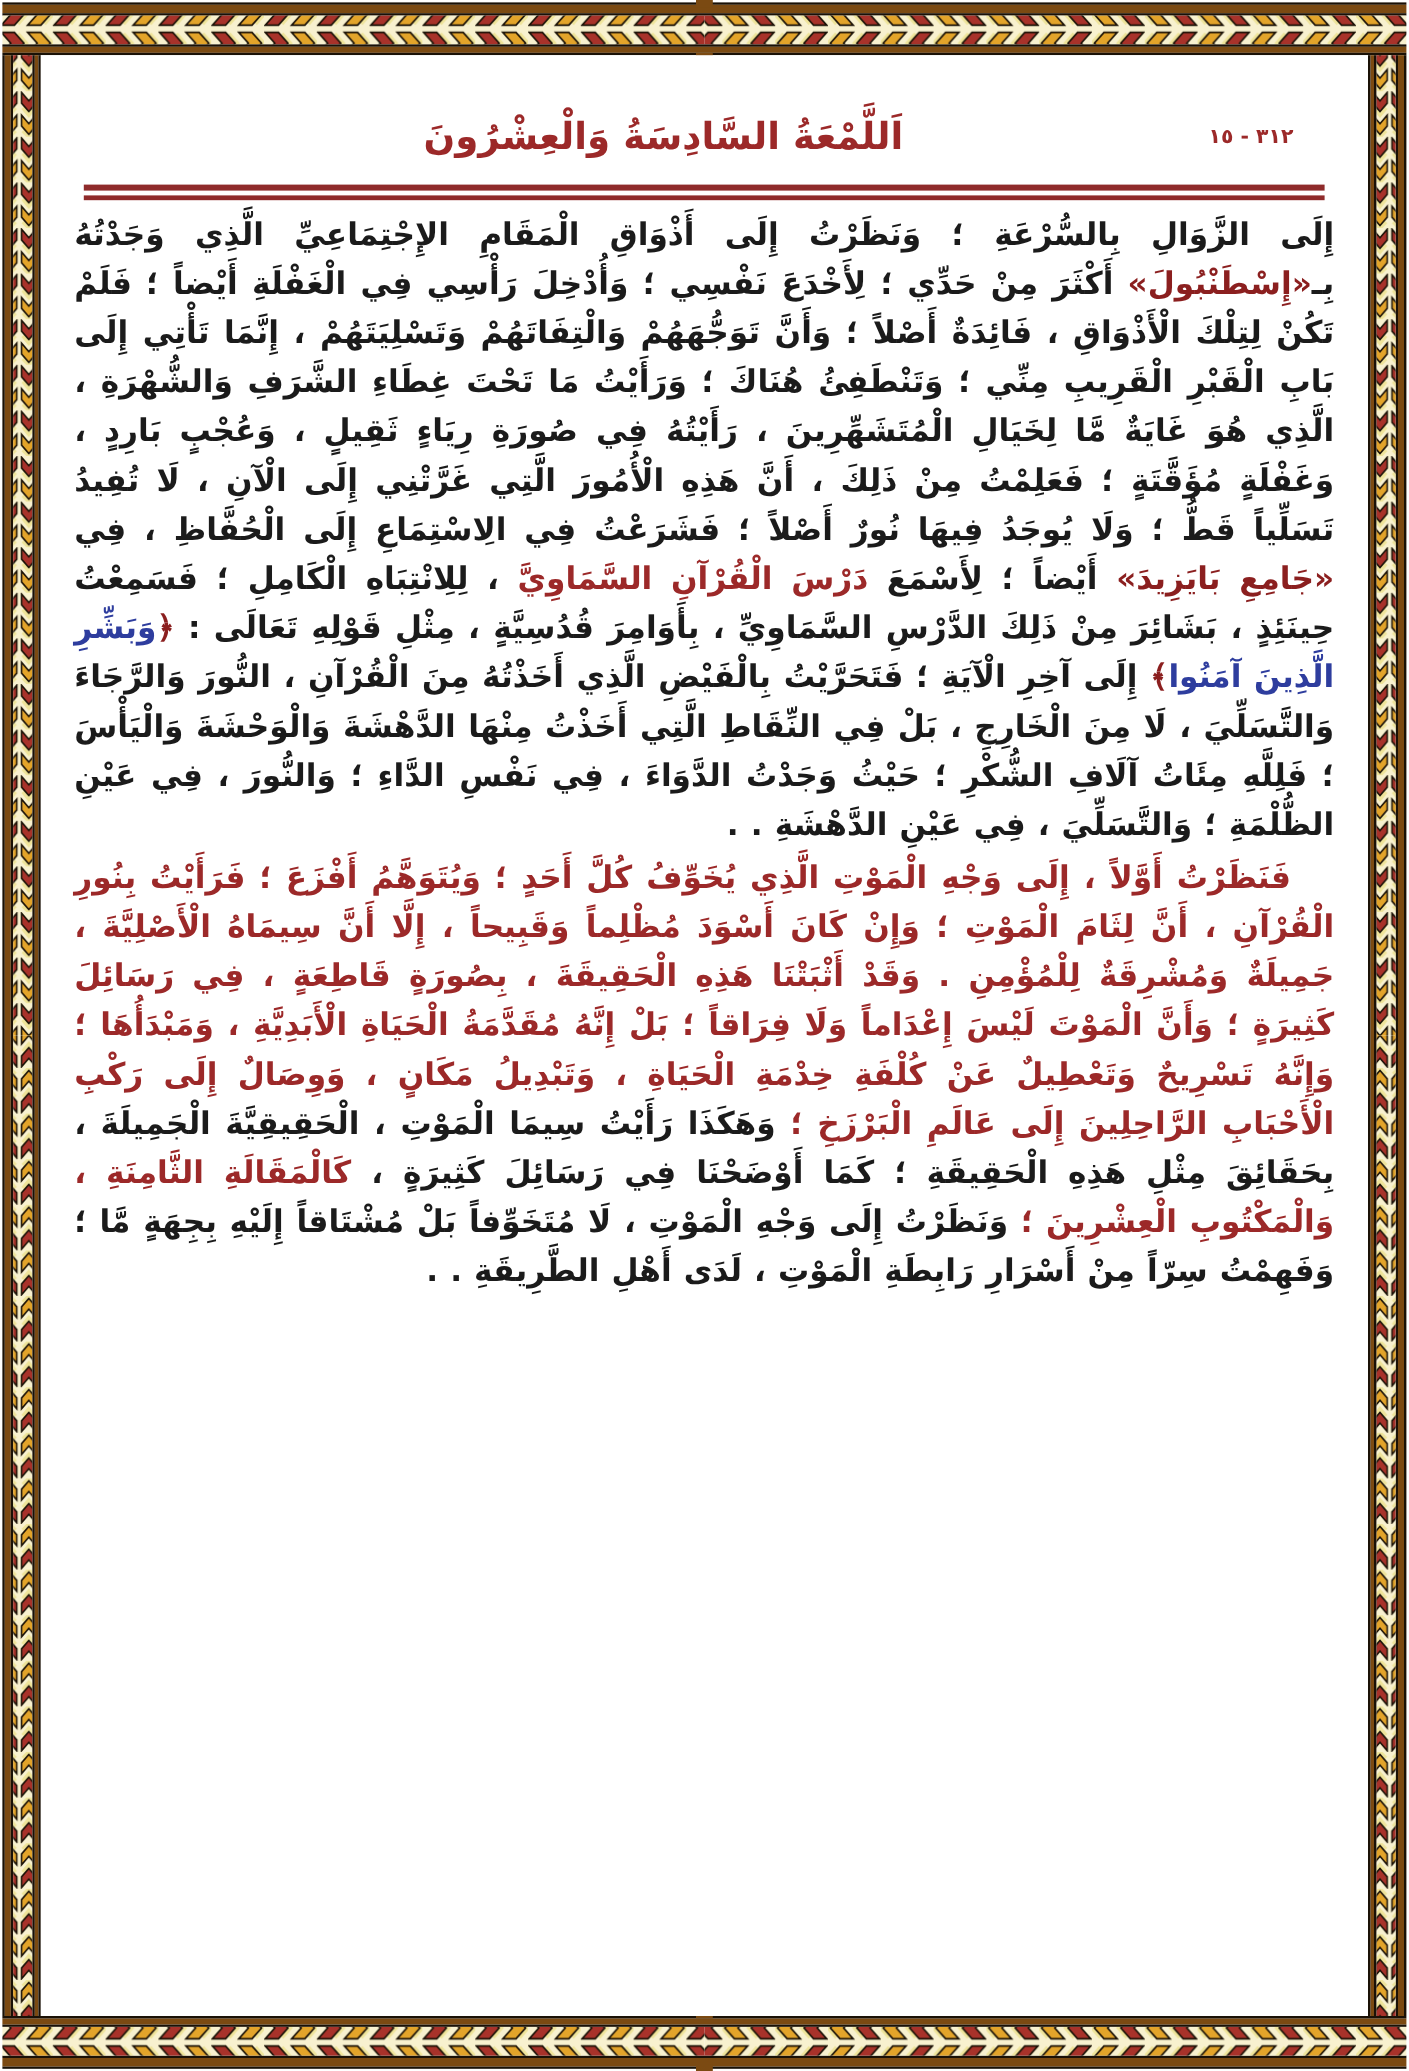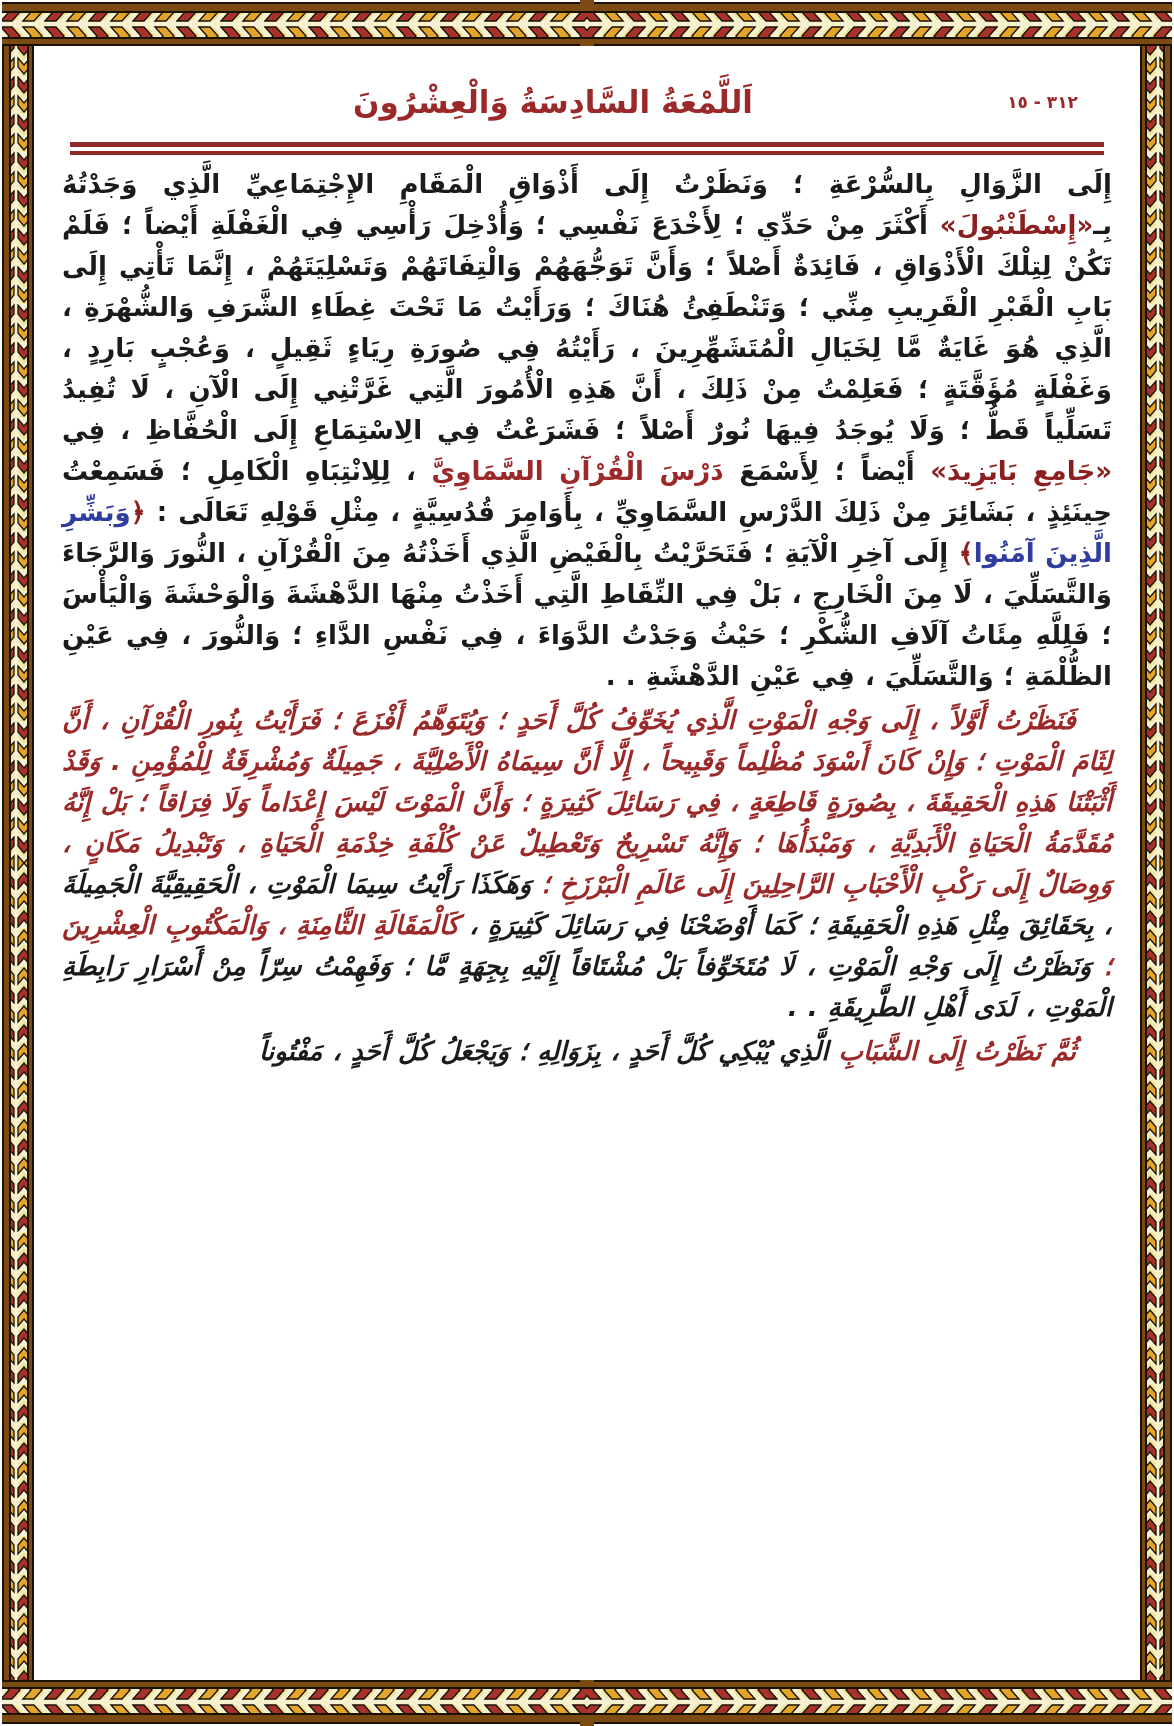--- a/index.html
+++ b/index.html
@@ -8,21 +8,21 @@
     width:1174px;height:1726px;
     background:#ffffff;
     overflow:hidden;
     font-family:"DejaVu Sans",sans-serif;
   }
   .frame-svg{position:absolute;inset:0;pointer-events:none;}
   .content{
     position:absolute;
     top:46px;left:34px;right:34px;bottom:46px;
     background:#ffffff;
-    padding:0 26px;
+    padding:12px 26px;
     box-sizing:border-box;
     direction:rtl;
     overflow:hidden;
   }
   .page-header{
     position:relative;
     margin-top:30px;
     height:52px;
   }
   .page-title{
@@ -53,21 +53,21 @@
   }
   .para{
     margin:0 0 3px 0;
     text-align:justify;
     font-size:26px;
     font-weight:bold;
     line-height:41px;
     color:var(--text-black,#1b1b1b);
     word-spacing:1px;
   }
-  .para.indent{text-indent:36px;font-style:italic;}
+  .para.indent{text-indent:36px;}
   .seg-black{color:var(--text-black,#1b1b1b);}
   .seg-red{color:var(--text-red,#9c2929);}
   .seg-maroon{color:var(--text-maroon,#8b1f1f);}
   .seg-blue{color:var(--verse-blue,#2e3d9e);}
   .seg-bracket{color:var(--text-maroon,#8b1f1f);}
 </style>
 </head>
 <body>
 
 <div class="page">
@@ -128,17 +128,16 @@
     <div class="page-header">
       <div class="page-title">اَللَّمْعَةُ السَّادِسَةُ وَالْعِشْرُونَ</div>
       <div class="page-number">٣١٢ - ١٥</div>
     </div>
 
     <div class="double-rule"></div>
 
     <div class="body-text">
         <p class="para"><span class="seg seg-black">إِلَى الزَّوَالِ بِالسُّرْعَةِ ؛ وَنَظَرْتُ إِلَى أَذْوَاقِ الْمَقَامِ الإِجْتِمَاعِيِّ الَّذِي وَجَدْتُهُ بِـ</span><span class="seg seg-maroon">«إِسْطَنْبُولَ»</span><span class="seg seg-black"> أَكْثَرَ مِنْ حَدِّي ؛ لِأَخْدَعَ نَفْسِي ؛ وَأُدْخِلَ رَأْسِي فِي الْغَفْلَةِ أَيْضاً ؛ فَلَمْ تَكُنْ لِتِلْكَ الْأَذْوَاقِ ، فَائِدَةٌ أَصْلاً ؛ وَأَنَّ تَوَجُّهَهُمْ وَالْتِفَاتَهُمْ وَتَسْلِيَتَهُمْ ، إِنَّمَا تَأْتِي إِلَى بَابِ الْقَبْرِ الْقَرِيبِ مِنِّي ؛ وَتَنْطَفِئُ هُنَاكَ ؛ وَرَأَيْتُ مَا تَحْتَ غِطَاءِ الشَّرَفِ وَالشُّهْرَةِ ، الَّذِي هُوَ غَايَةٌ مَّا لِخَيَالِ الْمُتَشَهِّرِينَ ، رَأَيْتُهُ فِي صُورَةِ رِيَاءٍ ثَقِيلٍ ، وَعُجْبٍ بَارِدٍ ، وَغَفْلَةٍ مُؤَقَّتَةٍ ؛ فَعَلِمْتُ مِنْ ذَلِكَ ، أَنَّ هَذِهِ الْأُمُورَ الَّتِي غَرَّتْنِي إِلَى الْآنِ ، لَا تُفِيدُ تَسَلِّياً قَطُّ ؛ وَلَا يُوجَدُ فِيهَا نُورٌ أَصْلاً ؛ فَشَرَعْتُ فِي الِاسْتِمَاعِ إِلَى الْحُفَّاظِ ، فِي </span><span class="seg seg-maroon">«جَامِعِ بَايَزِيدَ»</span><span class="seg seg-black"> أَيْضاً ؛ لِأَسْمَعَ </span><span class="seg seg-red">دَرْسَ الْقُرْآنِ السَّمَاوِيَّ</span><span class="seg seg-black"> ، لِلِانْتِبَاهِ الْكَامِلِ ؛ فَسَمِعْتُ حِينَئِذٍ ، بَشَائِرَ مِنْ ذَلِكَ الدَّرْسِ السَّمَاوِيِّ ، بِأَوَامِرَ قُدُسِيَّةٍ ، مِثْلِ قَوْلِهِ تَعَالَى : </span><span class="seg seg-bracket">﴿</span><span class="seg seg-blue">وَبَشِّرِ الَّذِينَ آمَنُوا</span><span class="seg seg-bracket">﴾</span><span class="seg seg-black"> إِلَى آخِرِ الْآيَةِ ؛ فَتَحَرَّيْتُ بِالْفَيْضِ الَّذِي أَخَذْتُهُ مِنَ الْقُرْآنِ ، النُّورَ وَالرَّجَاءَ وَالتَّسَلِّيَ ، لَا مِنَ الْخَارِجِ ، بَلْ فِي النِّقَاطِ الَّتِي أَخَذْتُ مِنْهَا الدَّهْشَةَ وَالْوَحْشَةَ وَالْيَأْسَ ؛ فَلِلَّهِ مِئَاتُ آلَافِ الشُّكْرِ ؛ حَيْثُ وَجَدْتُ الدَّوَاءَ ، فِي نَفْسِ الدَّاءِ ؛ وَالنُّورَ ، فِي عَيْنِ الظُّلْمَةِ ؛ وَالتَّسَلِّيَ ، فِي عَيْنِ الدَّهْشَةِ . .</span></p>
         <p class="para indent"><span class="seg seg-red">فَنَظَرْتُ أَوَّلاً ، إِلَى وَجْهِ الْمَوْتِ الَّذِي يُخَوِّفُ كُلَّ أَحَدٍ ؛ وَيُتَوَهَّمُ أَفْزَعَ ؛ فَرَأَيْتُ بِنُورِ الْقُرْآنِ ، أَنَّ لِثَامَ الْمَوْتِ ؛ وَإِنْ كَانَ أَسْوَدَ مُظْلِماً وَقَبِيحاً ، إِلَّا أَنَّ سِيمَاهُ الْأَصْلِيَّةَ ، جَمِيلَةٌ وَمُشْرِقَةٌ لِلْمُؤْمِنِ . وَقَدْ أَثْبَتْنَا هَذِهِ الْحَقِيقَةَ ، بِصُورَةٍ قَاطِعَةٍ ، فِي رَسَائِلَ كَثِيرَةٍ ؛ وَأَنَّ الْمَوْتَ لَيْسَ إِعْدَاماً وَلَا فِرَاقاً ؛ بَلْ إِنَّهُ مُقَدَّمَةُ الْحَيَاةِ الْأَبَدِيَّةِ ، وَمَبْدَأُهَا ؛ وَإِنَّهُ تَسْرِيحٌ وَتَعْطِيلٌ عَنْ كُلْفَةِ خِدْمَةِ الْحَيَاةِ ، وَتَبْدِيلُ مَكَانٍ ، وَوِصَالٌ إِلَى رَكْبِ الْأَحْبَابِ الرَّاحِلِينَ إِلَى عَالَمِ الْبَرْزَخِ ؛ </span><span class="seg seg-black">وَهَكَذَا رَأَيْتُ سِيمَا الْمَوْتِ ، الْحَقِيقِيَّةَ الْجَمِيلَةَ ، بِحَقَائِقَ مِثْلِ هَذِهِ الْحَقِيقَةِ ؛ كَمَا أَوْضَحْنَا فِي رَسَائِلَ كَثِيرَةٍ ، </span><span class="seg seg-red">كَالْمَقَالَةِ الثَّامِنَةِ ، وَالْمَكْتُوبِ الْعِشْرِينَ ؛</span><span class="seg seg-black"> وَنَظَرْتُ إِلَى وَجْهِ الْمَوْتِ ، لَا مُتَخَوِّفاً بَلْ مُشْتَاقاً إِلَيْهِ بِجِهَةٍ مَّا ؛ وَفَهِمْتُ سِرّاً مِنْ أَسْرَارِ رَابِطَةِ الْمَوْتِ ، لَدَى أَهْلِ الطَّرِيقَةِ . .</span></p>
-        <p class="para indent"><span class="seg seg-red">ثُمَّ نَظَرْتُ إِلَى الشَّبَابِ</span><span class="seg seg-black"> الَّذِي يُبْكِي كُلَّ أَحَدٍ ، بِزَوَالِهِ ؛ وَيَجْعَلُ كُلَّ أَحَدٍ ، مَفْتُوناً</span></p>
       </div>
 
   </div>
 </div>
 
 </body></html>

